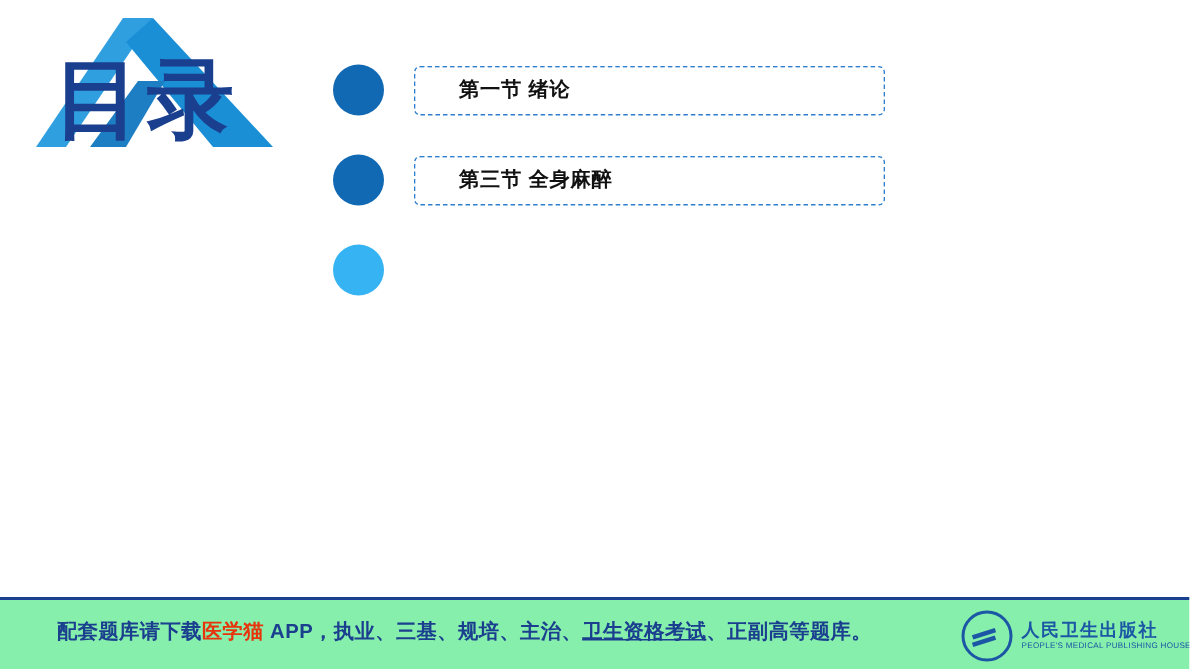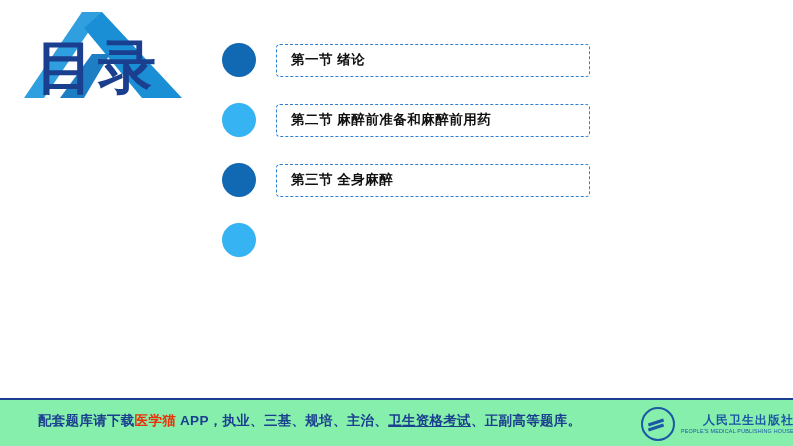--- a/index.html
+++ b/index.html
@@ -76,20 +76,21 @@
   .chip {
     position: relative;
     flex: 0 0 auto;
     width: 314px;
     height: 33px;
     border: 1px dashed #2f7fd0;
     border-radius: 4px;
     display: flex;
     align-items: center;
     box-sizing: border-box;
+    padding-left: 15px;
   }
   .chip-text {
     padding-left: 14px;
     font-size: 13.5px;
     font-weight: bold;
     color: #111111;
     white-space: nowrap;
     letter-spacing: 0.5px;
   }
   .chip.wide { width: 314px; }
@@ -121,21 +122,20 @@
     text-decoration: underline;
   }
   .pub-logo {
     position: absolute;
     right: 12px;
     top: 6px;
     width: 140px;
     height: 36px;
     display: flex;
     align-items: center;
-    text-align: right;
   }
   .pub-mark {
     width: 30px;
     height: 30px;
     border-radius: 50%;
     border: 2px solid #1b57a5;
     position: relative;
     flex: 0 0 auto;
     margin-right: 6px;
   }
@@ -197,26 +197,20 @@
 
   <div class="toc">
 
     <div class="toc-row">
       <div class="bullet dark"></div>
       <div class="chip">
         <span class="chip-text">第一节  绪论</span>
       </div>
     </div>
 
-    <div class="toc-row">
-      <div class="bullet light"></div>
-      <div class="chip">
-        <span class="chip-text">第二节  麻醉前准备和麻醉前用药</span>
-      </div>
-    </div>
 
     <div class="toc-row">
       <div class="bullet dark"></div>
       <div class="chip">
         <span class="chip-text">第三节  全身麻醉</span>
       </div>
     </div>
 
     <div class="toc-row">
       <div class="bullet light"></div>

